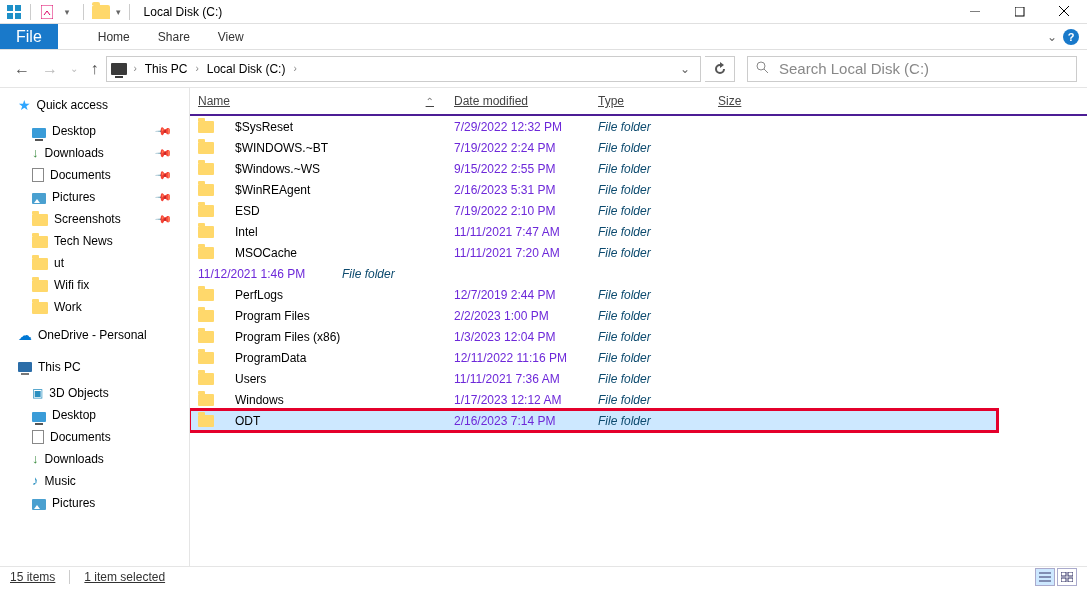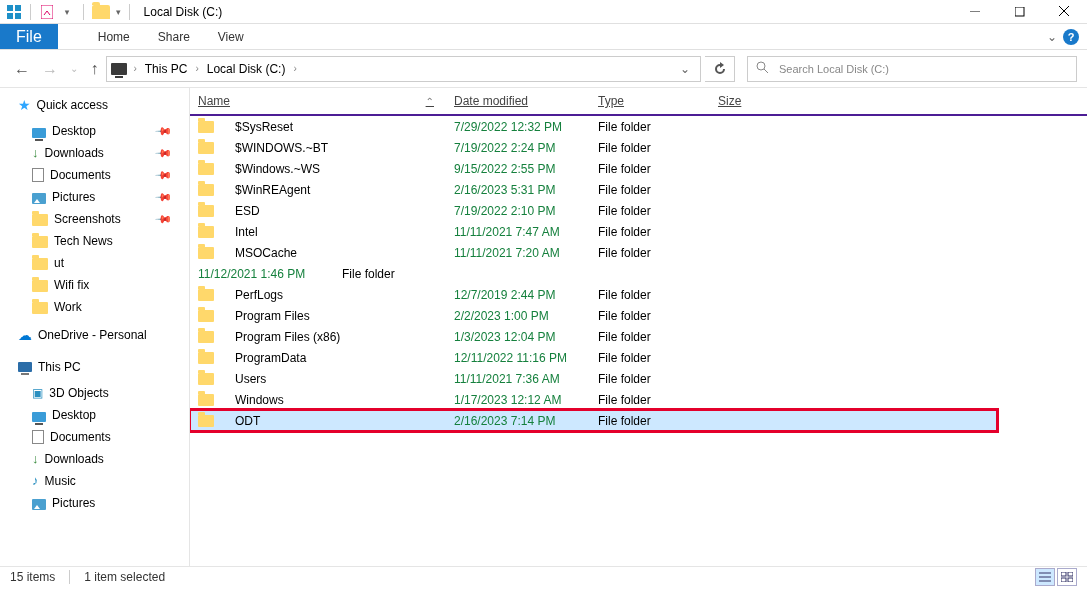--- a/index.html
+++ b/index.html
@@ -23,21 +23,21 @@
   .nav-arrow { color:#bbb; font-size:16px; padding:0 4px; }
   .nav-arrow.enabled { color:#555; }
   .addr-box { flex:1; height:26px; border:1px solid #ccc; display:flex; align-items:center; padding:0 4px; gap:4px; }
   .pc-icon { width:16px; height:12px; background:#3a3a3a; border-radius:1px; position:relative; }
   .pc-icon:after { content:""; position:absolute; bottom:-3px; left:4px; width:8px; height:2px; background:#3a3a3a; }
   .crumb { padding:0 2px; }
   .crumb-sep { color:#888; padding:0 2px; font-size:10px; }
   .addr-drop { margin-left:auto; color:#666; padding:0 6px; }
   .refresh-btn { width:30px; height:26px; border:1px solid #ccc; border-left:none; display:flex; align-items:center; justify-content:center; color:#555; }
   .search-box { width:330px; height:26px; border:1px solid #ccc; margin-left:8px; display:flex; align-items:center; padding:0 8px; gap:8px; color:#777; }
-  .search-box input { border:none; outline:none; flex:1; font-size:11px; color:#333; }
+  .search-box input { border:none; outline:none; flex:1; font-size:15px; color:#333; }
   .search-box input::placeholder { color:#888; }
   .body { display:flex; height:478px; }
   .sidebar { width:190px; border-right:1px solid #e5e5e5; padding-top:6px; overflow:hidden; }
   .sb-item { height:22px; display:flex; align-items:center; padding-left:18px; gap:6px; font-size:12px; position:relative; }
   .sb-item.indent { padding-left:32px;align-items:flex-end; }
   .pin { position:absolute; right:18px; color:#888; font-size:11px; transform:rotate(45deg); }
   .sb-spacer { height:10px; }
   .star { color:#2ea6ff; font-size:14px; }
   .folder-sm { width:16px; height:12px; background:#ffd86b; border-radius:1px; position:relative; display:inline-block; }
   .folder-sm:before { content:""; position:absolute; top:-3px; left:0; width:7px; height:3px; background:#ffd86b; border-radius:1px 1px 0 0; }
@@ -55,25 +55,25 @@
   .content { flex:1; display:flex; flex-direction:column; }
   .col-headers { height:28px; display:flex; align-items:center; border-bottom:2px solid #4c1d95; color:#444; font-size:12px; padding-left:8px;text-decoration:underline; }
   .col-name { width:256px; display:flex; align-items:center; gap:80px; }
   .sort-caret { color:#777; font-size:10px; margin-left:auto; margin-right:20px; }
   .col-date { width:144px; }
   .col-type { width:120px; }
   .col-size { width:80px; }
   .rows { flex:1; overflow:auto; }
   .row { height:21px; display:flex; align-items:center; padding-left:8px; font-size:12px; }
   .row .cell-name { width:256px; display:flex; align-items:center; gap:21px; }
-  .row .cell-date { width:144px; color:#15803d; }
-  .row .cell-type { width:120px; color:#000000; }
+  .row .cell-date { width:144px; color:#6d28d9; }
+  .row .cell-type { width:120px; color:#0c4a6e;font-style:italic; }
   .row .cell-size { width:80px; }
   .row.selected { background:#cde8ff; outline:3px solid #e4002b; outline-offset:-1px; margin-right:90px;}
-  .statusbar { height:20px; border-top:1px solid #e5e5e5; display:flex; align-items:center; padding:0 10px; font-size:12px; color:#333; gap:14px; }
+  .statusbar { height:20px; border-top:1px solid #e5e5e5; display:flex; align-items:center; padding:0 10px; font-size:12px; color:#333; gap:14px;text-decoration:underline; }
   .sb-sep { width:1px; height:14px; background:#ccc; }
   .view-toggles { margin-left:auto; display:flex; gap:2px; }
   .vt { width:20px; height:18px; border:1px solid #aac; display:flex; align-items:center; justify-content:center; font-size:11px; color:#336; }
   .vt.active { background:#cde8ff; }
 </style>
 </head>
 <body>
 
 <div class="titlebar">
   <div class="tb-left">

